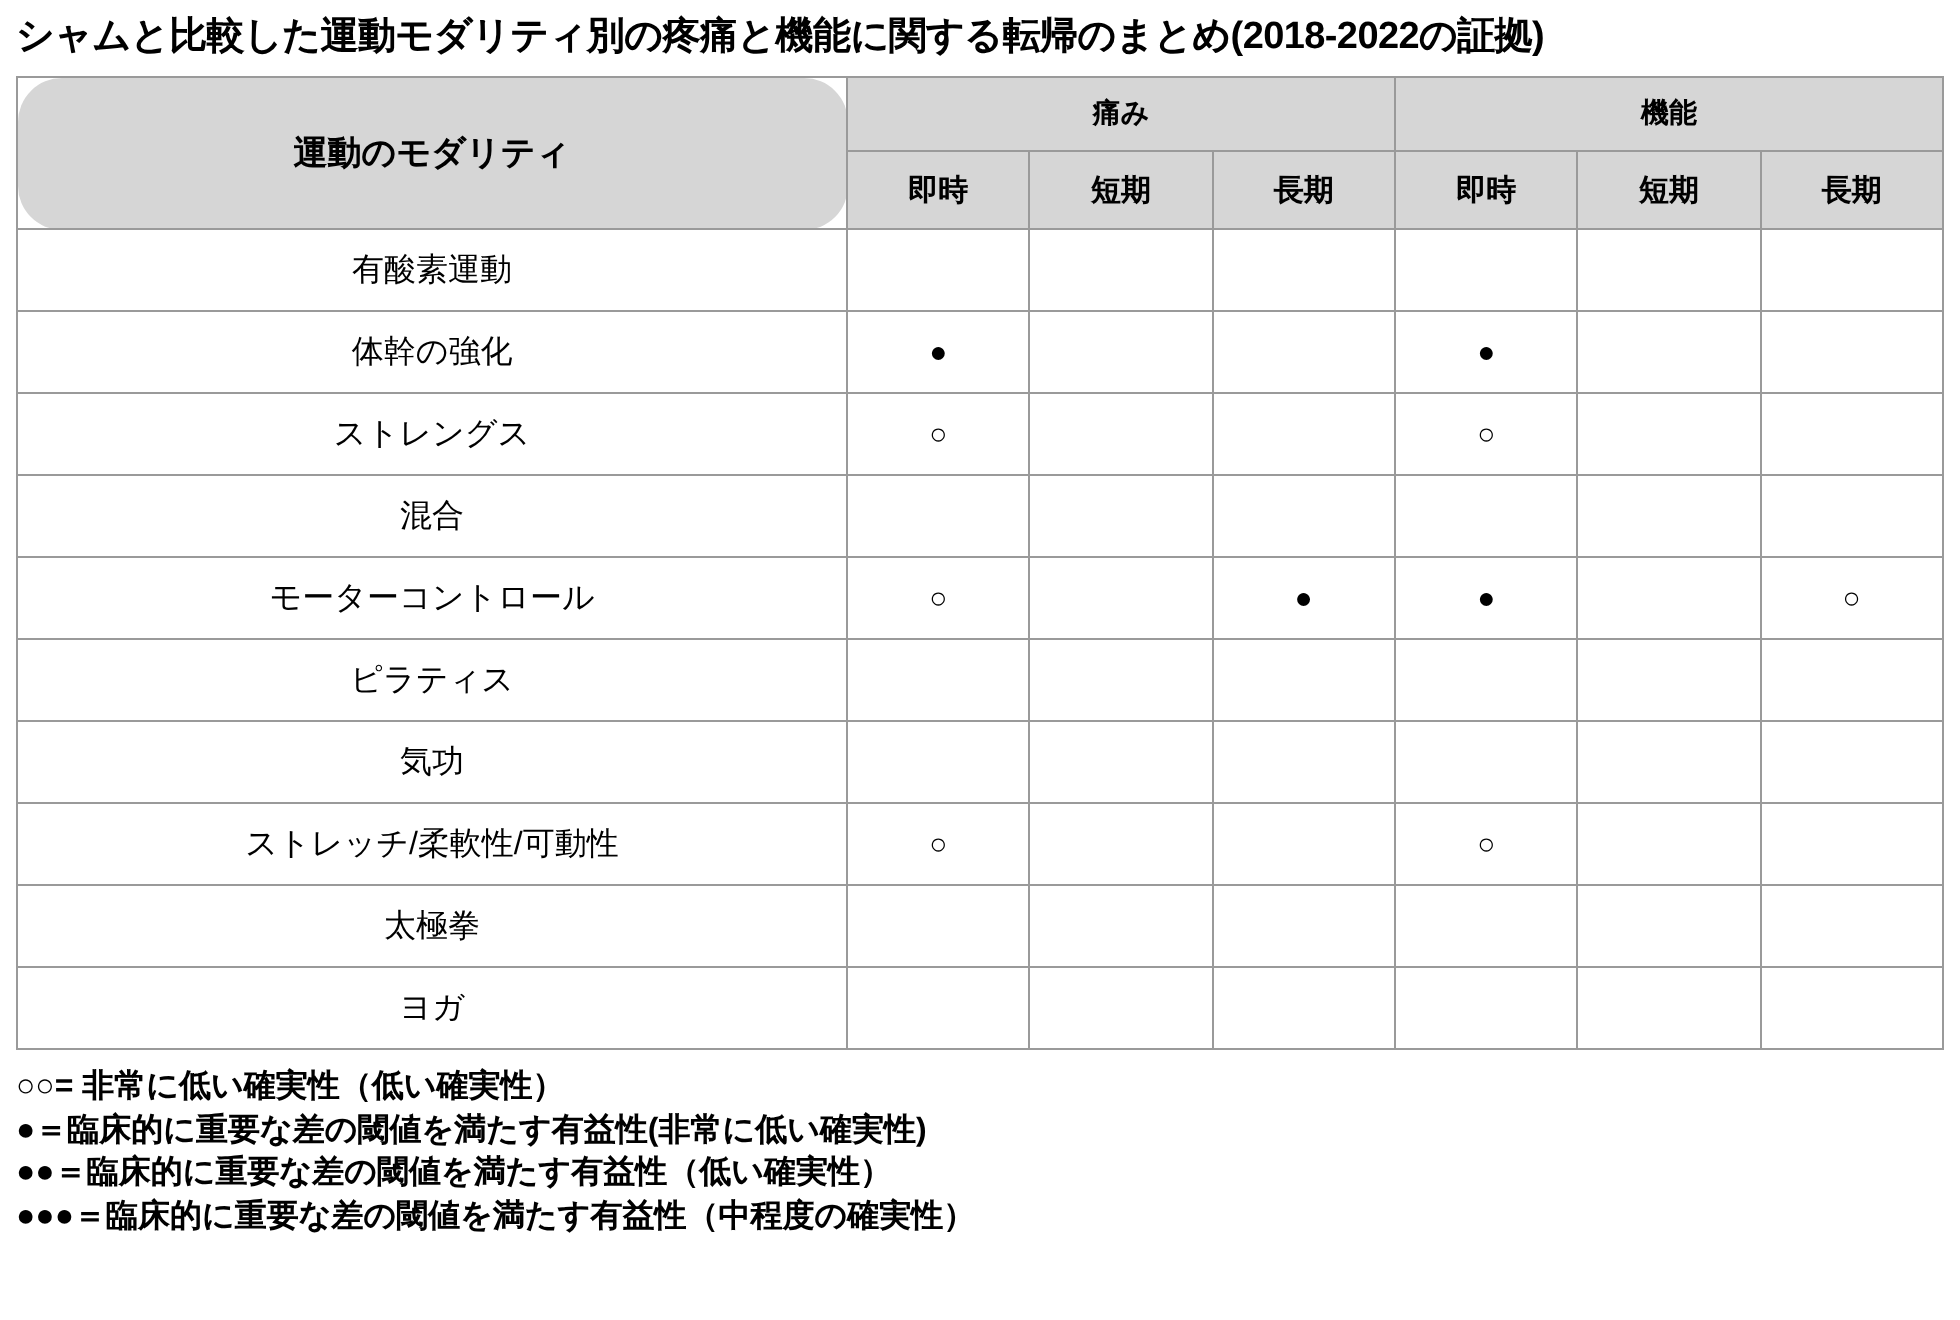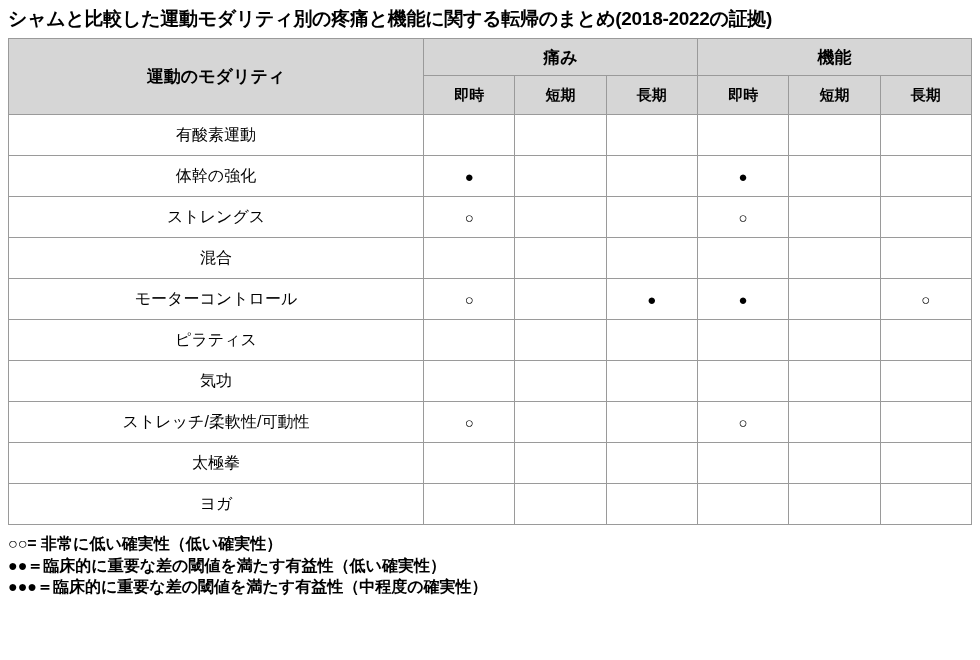--- a/index.html
+++ b/index.html
@@ -40,23 +40,24 @@
     vertical-align: middle;
   }
   thead th {
     background: #d6d6d6;
     font-weight: bold;
   }
   th.modality-head {
     font-size: 17px;
     height: 72px;
     width: 412px;
+    border-radius: 22px;
   }
   th.group-head {
-    font-size: 17px;
+    font-size: 14px;
     height: 34px;
   }
   th.sub-head {
     font-size: 15px;
     height: 36px;
   }
   tbody td.modality {
     font-size: 16px;
     height: 38px;
     background: #ffffff;
@@ -188,17 +189,18 @@
         <td class="mark"></td>
         <td class="mark"></td>
         <td class="mark"></td>
         <td class="mark"></td>
       </tr>
     </tbody>
   </table>
 
   <div class="legend">
     <div>○○= 非常に低い確実性（低い確実性）</div>
+    <div>●＝臨床的に重要な差の閾値を満たす有益性(非常に低い確実性)</div>
     <div>●●＝臨床的に重要な差の閾値を満たす有益性（低い確実性）</div>
     <div>●●●＝臨床的に重要な差の閾値を満たす有益性（中程度の確実性）</div>
   </div>
 
 </div>
 
 </body></html>

